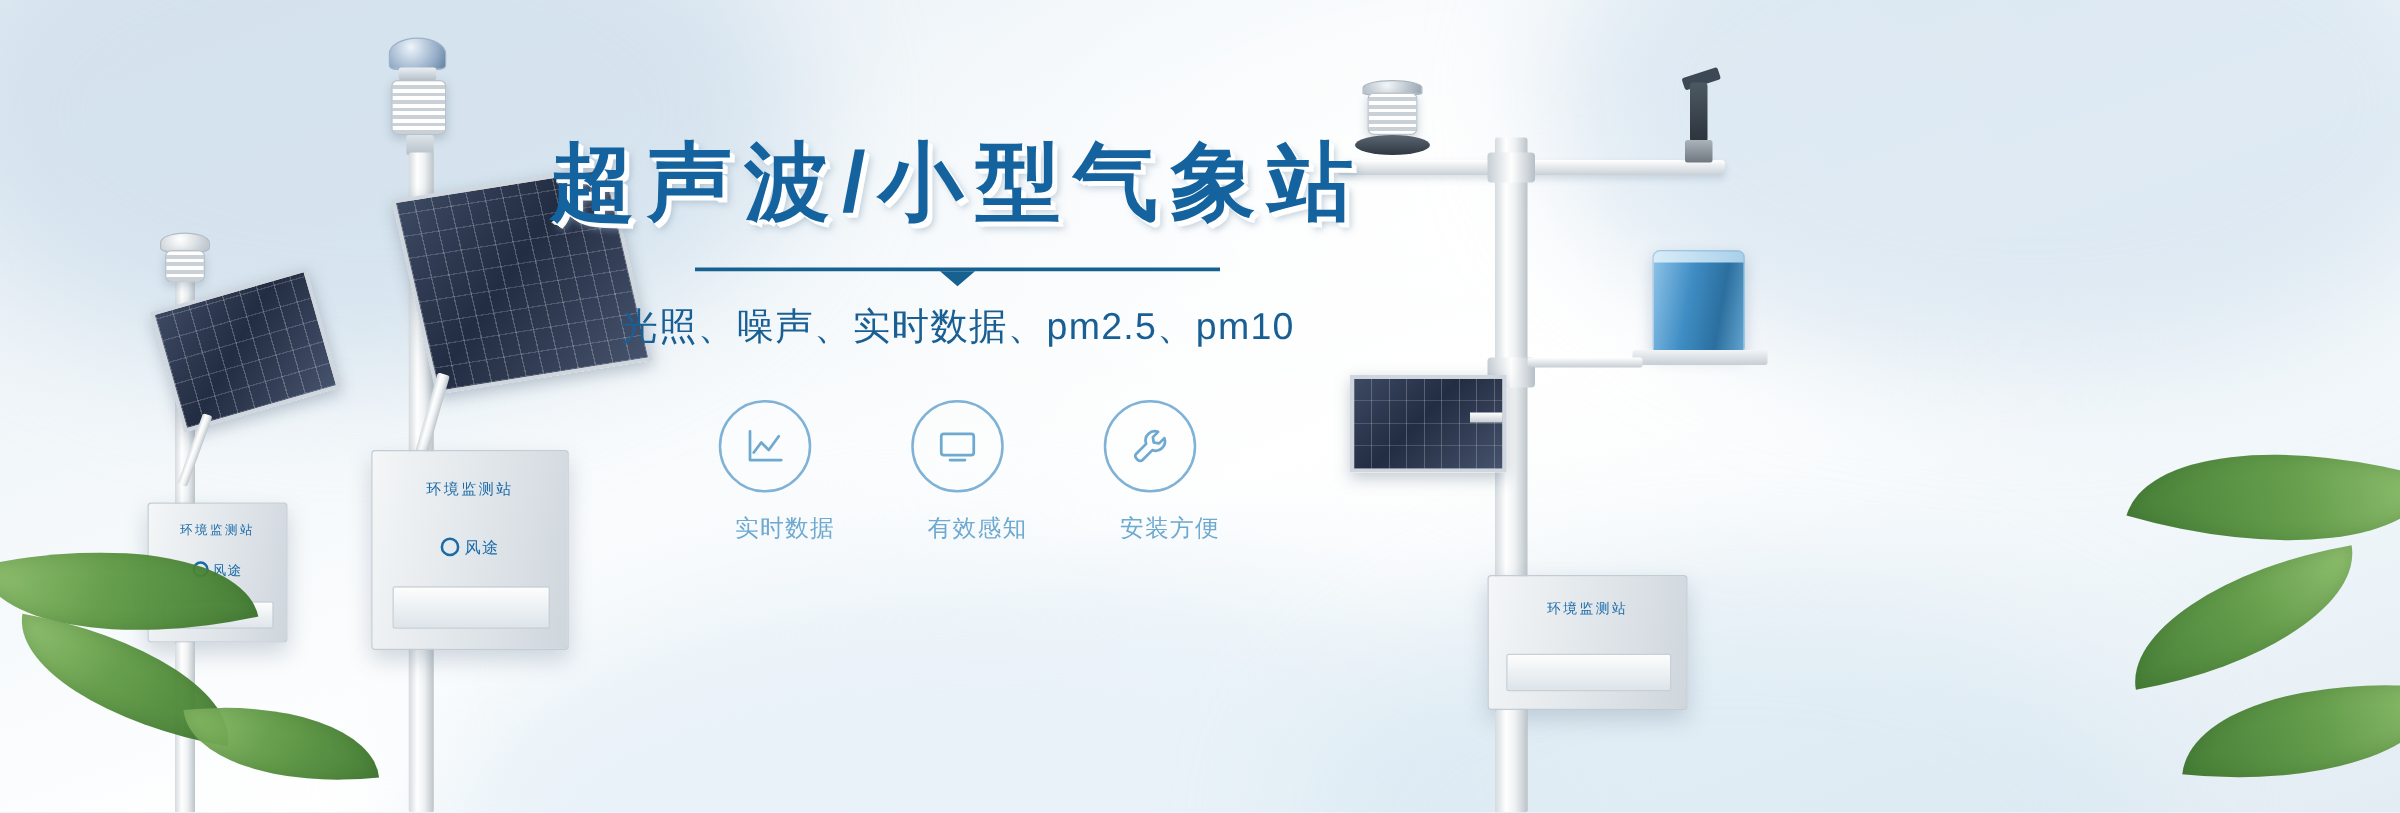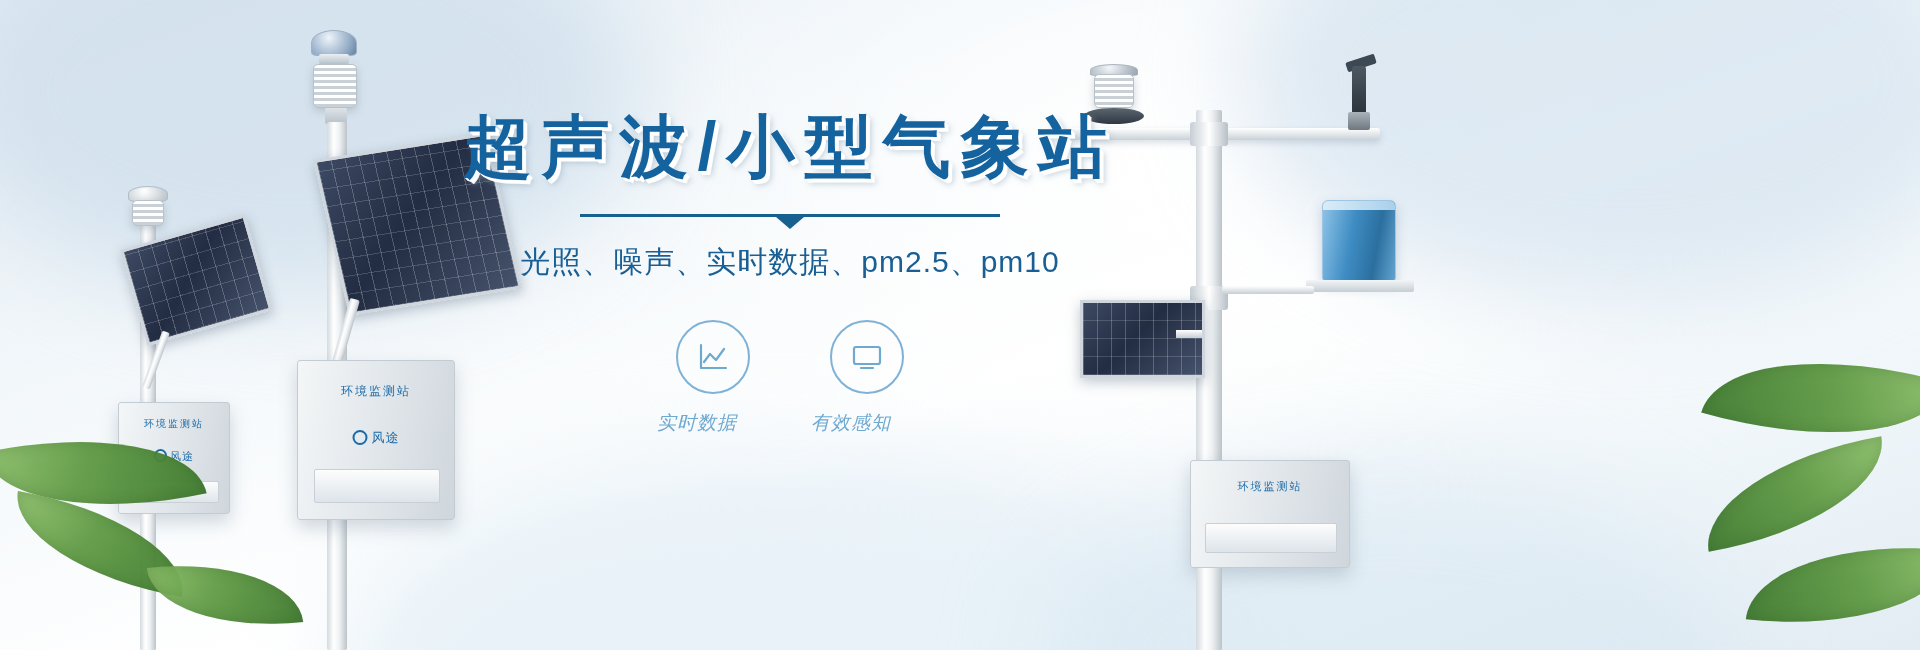--- a/index.html
+++ b/index.html
@@ -19,21 +19,21 @@
   }
   
   .cloud { position:absolute; border-radius:50%; filter:blur(48px); pointer-events:none; }
   .c1 { left:-60px; top:-120px; width:700px; height:420px; background:rgba(205,222,235,.75); }
   .c2 { right:-80px; top:-140px; width:760px; height:440px; background:rgba(206,223,236,.65); }
   .c3 { left:340px; bottom:-220px; width:900px; height:420px; background:rgba(231,241,247,.9); }
   .c4 { right:180px; bottom:-200px; width:700px; height:380px; background:rgba(213,229,240,.55); }
 
   
   .content {
-    position:absolute; left:440px; top:0; width:700px; height:610px;
+    position:absolute; left:416px; top:0; width:700px; height:610px;
     z-index:40; text-align:center;
   }
   .title {
     margin-top:112px;
     font-size:68px; line-height:1;
     font-weight:bold;
     letter-spacing:10px;
     color:#14639e;
     text-shadow:
        2px 2px 0 #ffffff,  3px 3px 0 #ffffff,
@@ -63,21 +63,21 @@
     white-space:nowrap;
   }
   .sub-line + .sub-line { margin-top:4px; }
 
   
   .features {
     display:flex; justify-content:center; align-items:flex-start;
     gap:42px;
     margin-top:34px;
   }
-  .feature { width:112px; text-align:left;font-style:italic; }
+  .feature { width:112px; text-align:right; }
   .feature .circle {
     width:74px; height:74px; margin:0 auto;
     border:2px solid #7fb2d6; border-radius:50%;
     display:flex; align-items:center; justify-content:center;
     background:rgba(255,255,255,.25);
   }
   .feature .circle svg { display:block; }
   .feature .flabel {
     margin-top:16px;
     font-size:19px; color:#6ea9d0; letter-spacing:1px;
@@ -264,16 +264,24 @@
       <div class="feature">
         <div class="circle">
           <svg width="40" height="40" viewBox="0 0 40 40" fill="none" stroke="#6ea9d0" stroke-width="2.2" stroke-linecap="round" stroke-linejoin="round">
             <rect x="7" y="10" width="26" height="17" rx="2"></rect>
             <path d="M14 31 H26"></path>
           </svg>
         </div>
         <div class="flabel">有效感知</div>
       </div>
 
+      <div class="feature">
+        <div class="circle">
+          <svg width="40" height="40" viewBox="0 0 40 40" fill="none" stroke="#6ea9d0" stroke-width="2.2" stroke-linecap="round" stroke-linejoin="round">
+            <path d="M26.5 8.5 a7.5 7.5 0 0 0 -9.6 9.6 L9 26 a2.6 2.6 0 0 0 0 3.7 l1.3 1.3 a2.6 2.6 0 0 0 3.7 0 l7.9 -7.9 a7.5 7.5 0 0 0 9.6 -9.6 l-4.2 4.2 -4.3 -0.7 -0.7 -4.3 z"></path>
+          </svg>
+        </div>
+        <div class="flabel">安装方便</div>
+      </div>
 
     </div>
   </div>
 </div>
 
 </body></html>

